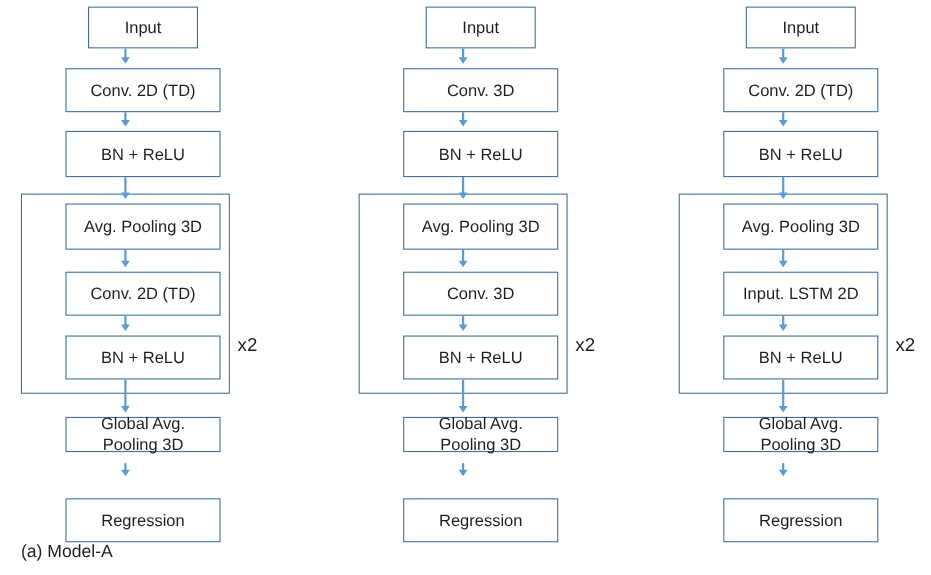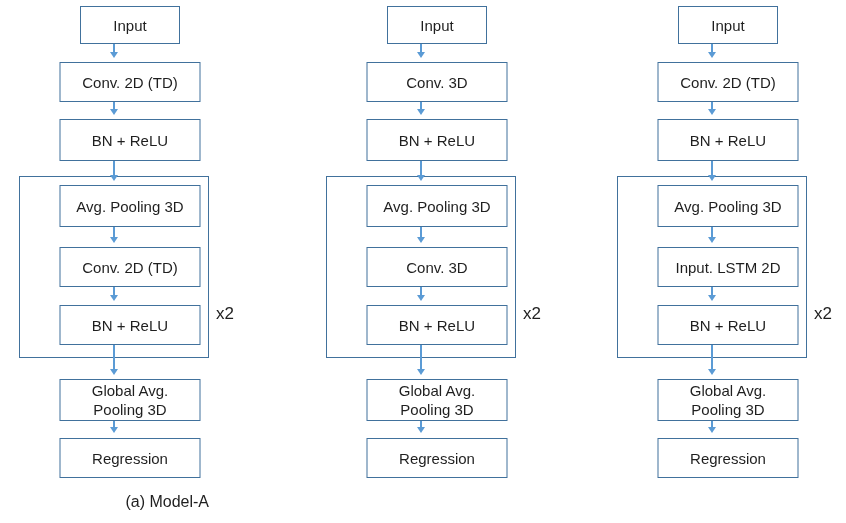--- a/index.html
+++ b/index.html
@@ -33,22 +33,22 @@
     text-align: center;
     z-index: 2;
     margin-left: 16px;
   }
   .r-input { top: 6px;   height: 38px; width: 100px; }
   .r-conv1 { top: 62px;  height: 40px; width: 141px; }
   .r-bn1   { top: 119px; height: 42px; width: 141px; }
   .r-pool  { top: 185px; height: 42px; width: 141px; }
   .r-conv2 { top: 247px; height: 40px; width: 141px; }
   .r-bn2   { top: 305px; height: 40px; width: 141px; }
-  .r-gap   { top: 379px; height: 42px; width: 141px; }
-  .r-reg   { top: 438px; height: 40px; width: 141px; }
+  .r-gap   { top: 379px; height: 32px; width: 141px; }
+  .r-reg   { top: 453px; height: 40px; width: 141px; }
 
   .repeat-frame {
     position: absolute;
     left: 50%;
     transform: translateX(-50%);
     top: 176px;
     width: 190px;
     height: 182px;
     box-sizing: border-box;
     border: 1.5px solid #41719C;
@@ -62,21 +62,21 @@
     font-size: 17px;
     line-height: 20px;
     z-index: 2;
     margin-top: 48px;
   }
   .caption {
     position: absolute;
     top: 493px;
     left: 0;
     width: 100%;
-    text-align: right;
+    text-align: left;
     font-size: 16px;
     z-index: 2;
   }
 
   .arrow {
     position: absolute;
     left: calc(50% - 1px);
     width: 2px;
     background: #5B9BD5;
     z-index: 1;

